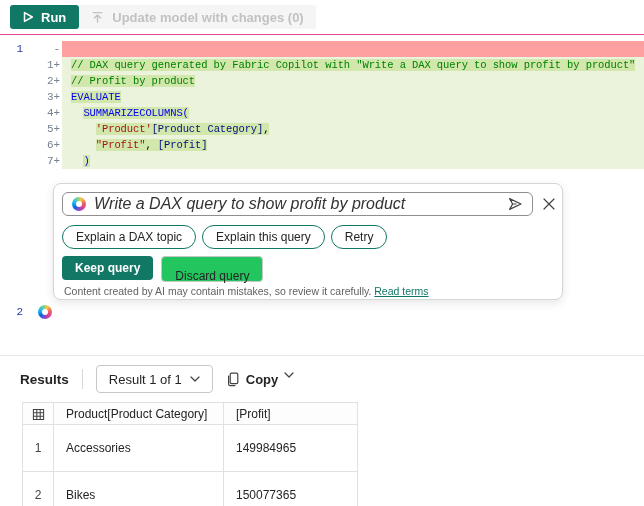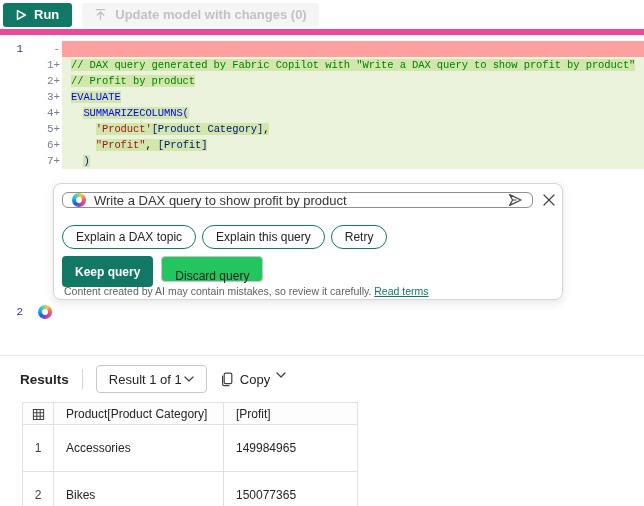--- a/index.html
+++ b/index.html
@@ -1,21 +1,21 @@
 <!DOCTYPE html>
 <html><head>
 <meta charset="utf-8">
 <style>
   * { box-sizing: border-box; margin: 0; padding: 0; }
   body { background: #fff; font-family: "Liberation Sans", sans-serif; color: #242424; }
   .screen { position: relative; width: 644px; height: 506px; background: #fff; overflow: hidden; }
 
   
   .toolbar { position: absolute; top: 0; left: 0; right: 0; height: 35px;
-             border-bottom: 6px solid #ec4899; display: flex; align-items: center; gap: 10px; padding-left: 3px; }
+             border-bottom: 1px solid #ec4899; display: flex; align-items: center; padding-left: 10px; }
   .btn-run { display: inline-flex; align-items: center; gap: 7px; background: #117865; color: #fff;
              border: none; border-radius: 3px; height: 24px; padding: 0 13px; font-weight: 700;
              font-size: 13px; font-family: inherit; cursor: pointer; }
   .btn-update { display: inline-flex; align-items: center; gap: 8px; background: #F5F5F5; color: #C2C2C2;
              border: none; border-radius: 3px; height: 24px; padding: 0 12px; font-weight: 700;
              font-size: 13px; font-family: inherit; }
 
   
   .editor { position: absolute; top: 41px; left: 0; width: 644px; }
   .code-row { display: flex; height: 16px; line-height: 16px; white-space: pre;
@@ -29,54 +29,54 @@
   .tk-comment { color: #008000; }
   .tk-keyword { color: #0000EE; }
   .tk-string  { color: #A31515; }
   .tk-column  { color: #001080; }
   .tk-plain   { color: #000; }
 
   
   .copilot-card { position: absolute; top: 183px; left: 53px; width: 510px; height: 117px; background: #fff;
                   border: 1px solid #D6D6D6; border-radius: 8px; box-shadow: 0 3px 10px rgba(0,0,0,.10); }
   .prompt-row { position: absolute; top: 8px; left: 8px; right: 6px; display: flex; align-items: center; gap: 9px; }
-  .prompt-input { flex: 1; height: 16px; border: 1px solid #8F8F8F; border-radius: 6px; background: #fff;
-                  display: flex; align-items: center; gap: 8px; padding: 0 9px; font-size: 13px; color: #333; }
+  .prompt-input { flex: 1; height: 24px; border: 1px solid #8F8F8F; border-radius: 6px; background: #fff;
+                  display: flex; align-items: center; gap: 8px; padding: 0 9px; font-size: 16px; color: #333; font-style: italic; }
   .prompt-text { flex: 1; overflow: hidden; white-space: nowrap; }
   .icon-btn { background: none; border: none; display: inline-flex; align-items: center; justify-content: center;
               cursor: pointer; padding: 0; }
   .sugg-row { position: absolute; top: 41px; left: 8px; display: flex; gap: 6px; }
   .pill { height: 24px; border: 1px solid #117865; border-radius: 12px; background: #fff; padding: 0 13px;
           font-size: 12px; color: #242424; font-family: inherit; cursor: pointer; }
   .action-row { position: absolute; top: 72px; left: 8px; display: flex; gap: 8px; }
-  .btn-keep { height: 31px; background: #117865; color: #fff; border: none; border-radius: 4px; padding: 0 13px;
+  .btn-keep { height: 24px; background: #117865; color: #fff; border: none; border-radius: 4px; padding: 0 13px;
               font-size: 12px; font-weight: 600; font-family: inherit; cursor: pointer; }
   .btn-discard { height: 24px; background: #22c55e; color: #242424; border: 1px solid #C7C7C7; border-radius: 4px;
               padding: 12px 13px; font-size: 12px; font-family: inherit; cursor: pointer; }
   .disclaimer { position: absolute; top: 101px; left: 10px; right: 10px; font-size: 10.5px; color: #616161; }
   .disclaimer .terms { color: #117865; text-decoration: underline; cursor: pointer; }
 
   
   .copilot-logo { width: 14px; height: 14px; flex: 0 0 14px; border-radius: 50%; position: relative;
     background: conic-gradient(from 230deg, #0b66e4, #12b3f8, #59d1a9, #f8c944, #ee6a5f, #e1418f, #9a44c0, #0b66e4); }
   .copilot-logo::after { content: ""; position: absolute; inset: 4px; background: #fff; border-radius: 50%; }
 
   
   .line2-row { position: absolute; top: 304px; left: 0; height: 16px; display: flex; align-items: center; }
 
   
   .hsep { position: absolute; top: 355px; left: 0; right: 0; height: 1px; background: #E8E8E8; }
   .results-bar { position: absolute; top: 364px; left: 20px; height: 30px; display: flex; align-items: center; gap: 13px; }
   .results-label { font-weight: 700; font-size: 13.5px; }
   .vsep { width: 1px; height: 20px; background: #D6D6D6; }
   .dd-btn { height: 28px; border: 1px solid #C8C8C8; border-radius: 4px; background: #fff; padding: 0 12px;
-            display: inline-flex; align-items: center; gap: 2px; font-size: 13px; color: #242424;
+            display: inline-flex; align-items: center; gap: 8px; font-size: 13px; color: #242424;
             font-family: inherit; cursor: pointer; }
   .copy-btn { display: inline-flex; gap: 6px; background: none; border: none; font-size: 13px;
-              font-weight: 400; color: #242424; font-family: inherit; cursor: pointer; }
+              font-weight: 700; color: #242424; font-family: inherit; cursor: pointer; }
 
   table.results-table { position: absolute; top: 402px; left: 22px; border-collapse: collapse; font-size: 12px;
                         color: #242424; }
   .results-table th, .results-table td { border: 1px solid #E1E1E1; text-align: left; font-weight: 400; }
   .results-table th { height: 22px; padding: 0 12px; background: #FDFDFD; }
   .results-table td { height: 24px; padding: 16px 12px; }
   .results-table .cell-num { width: 31px; text-align: center; padding: 0; color: #424242; }
   .results-table .col-cat { width: 170px; }
   .results-table .col-profit { width: 134px; }
 </style>

